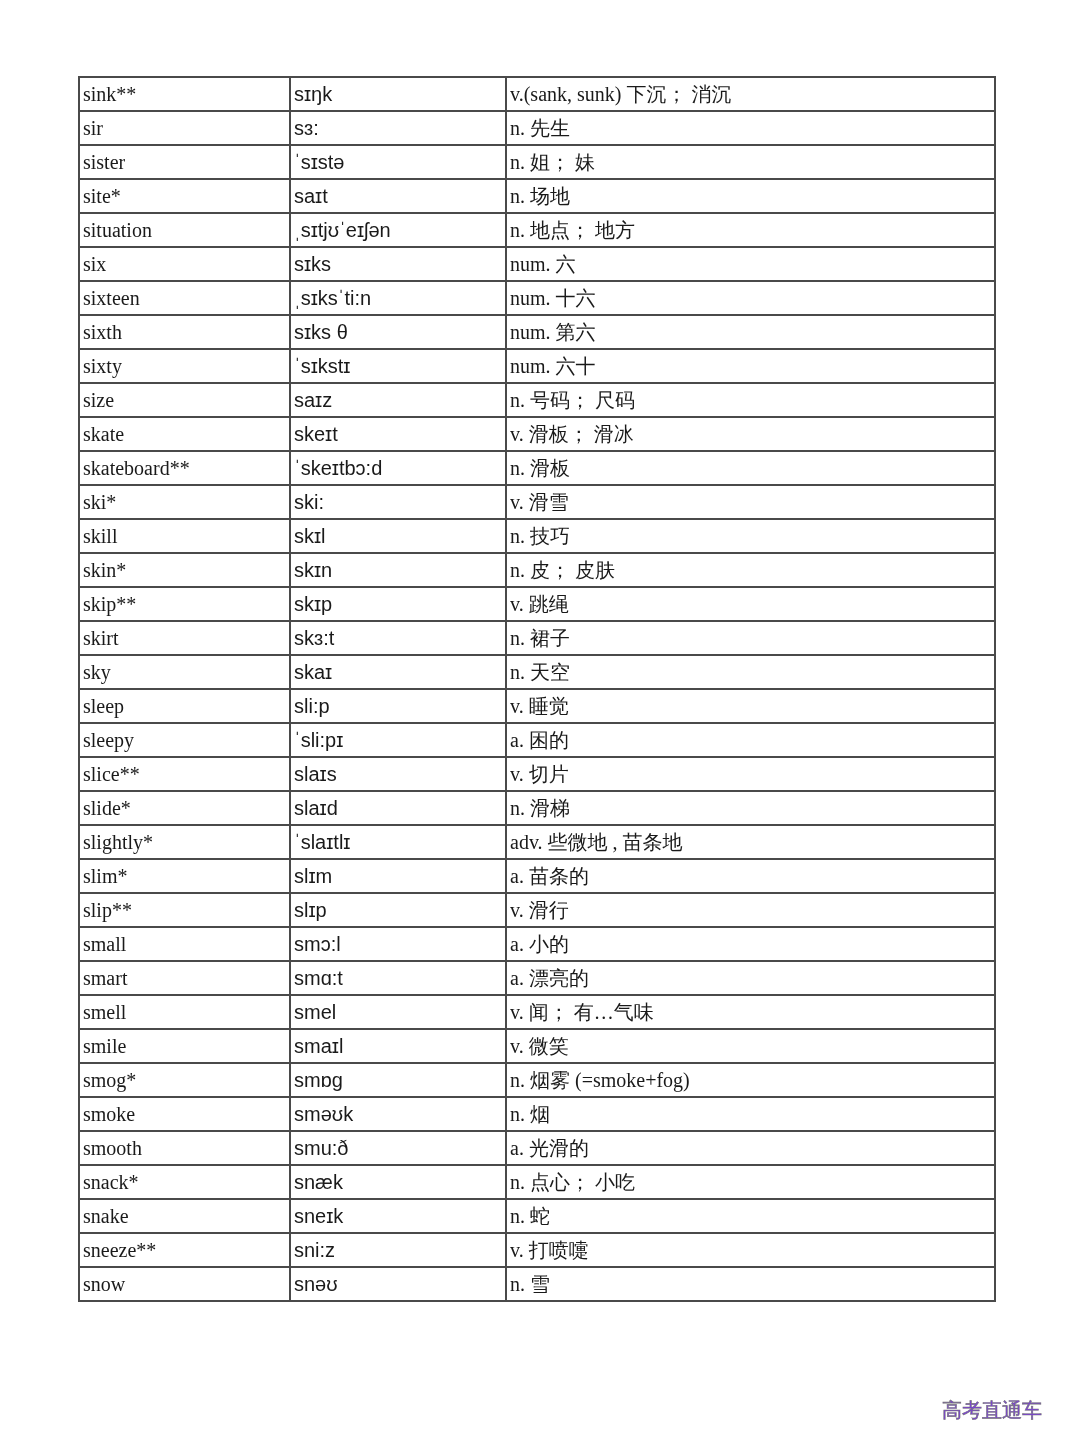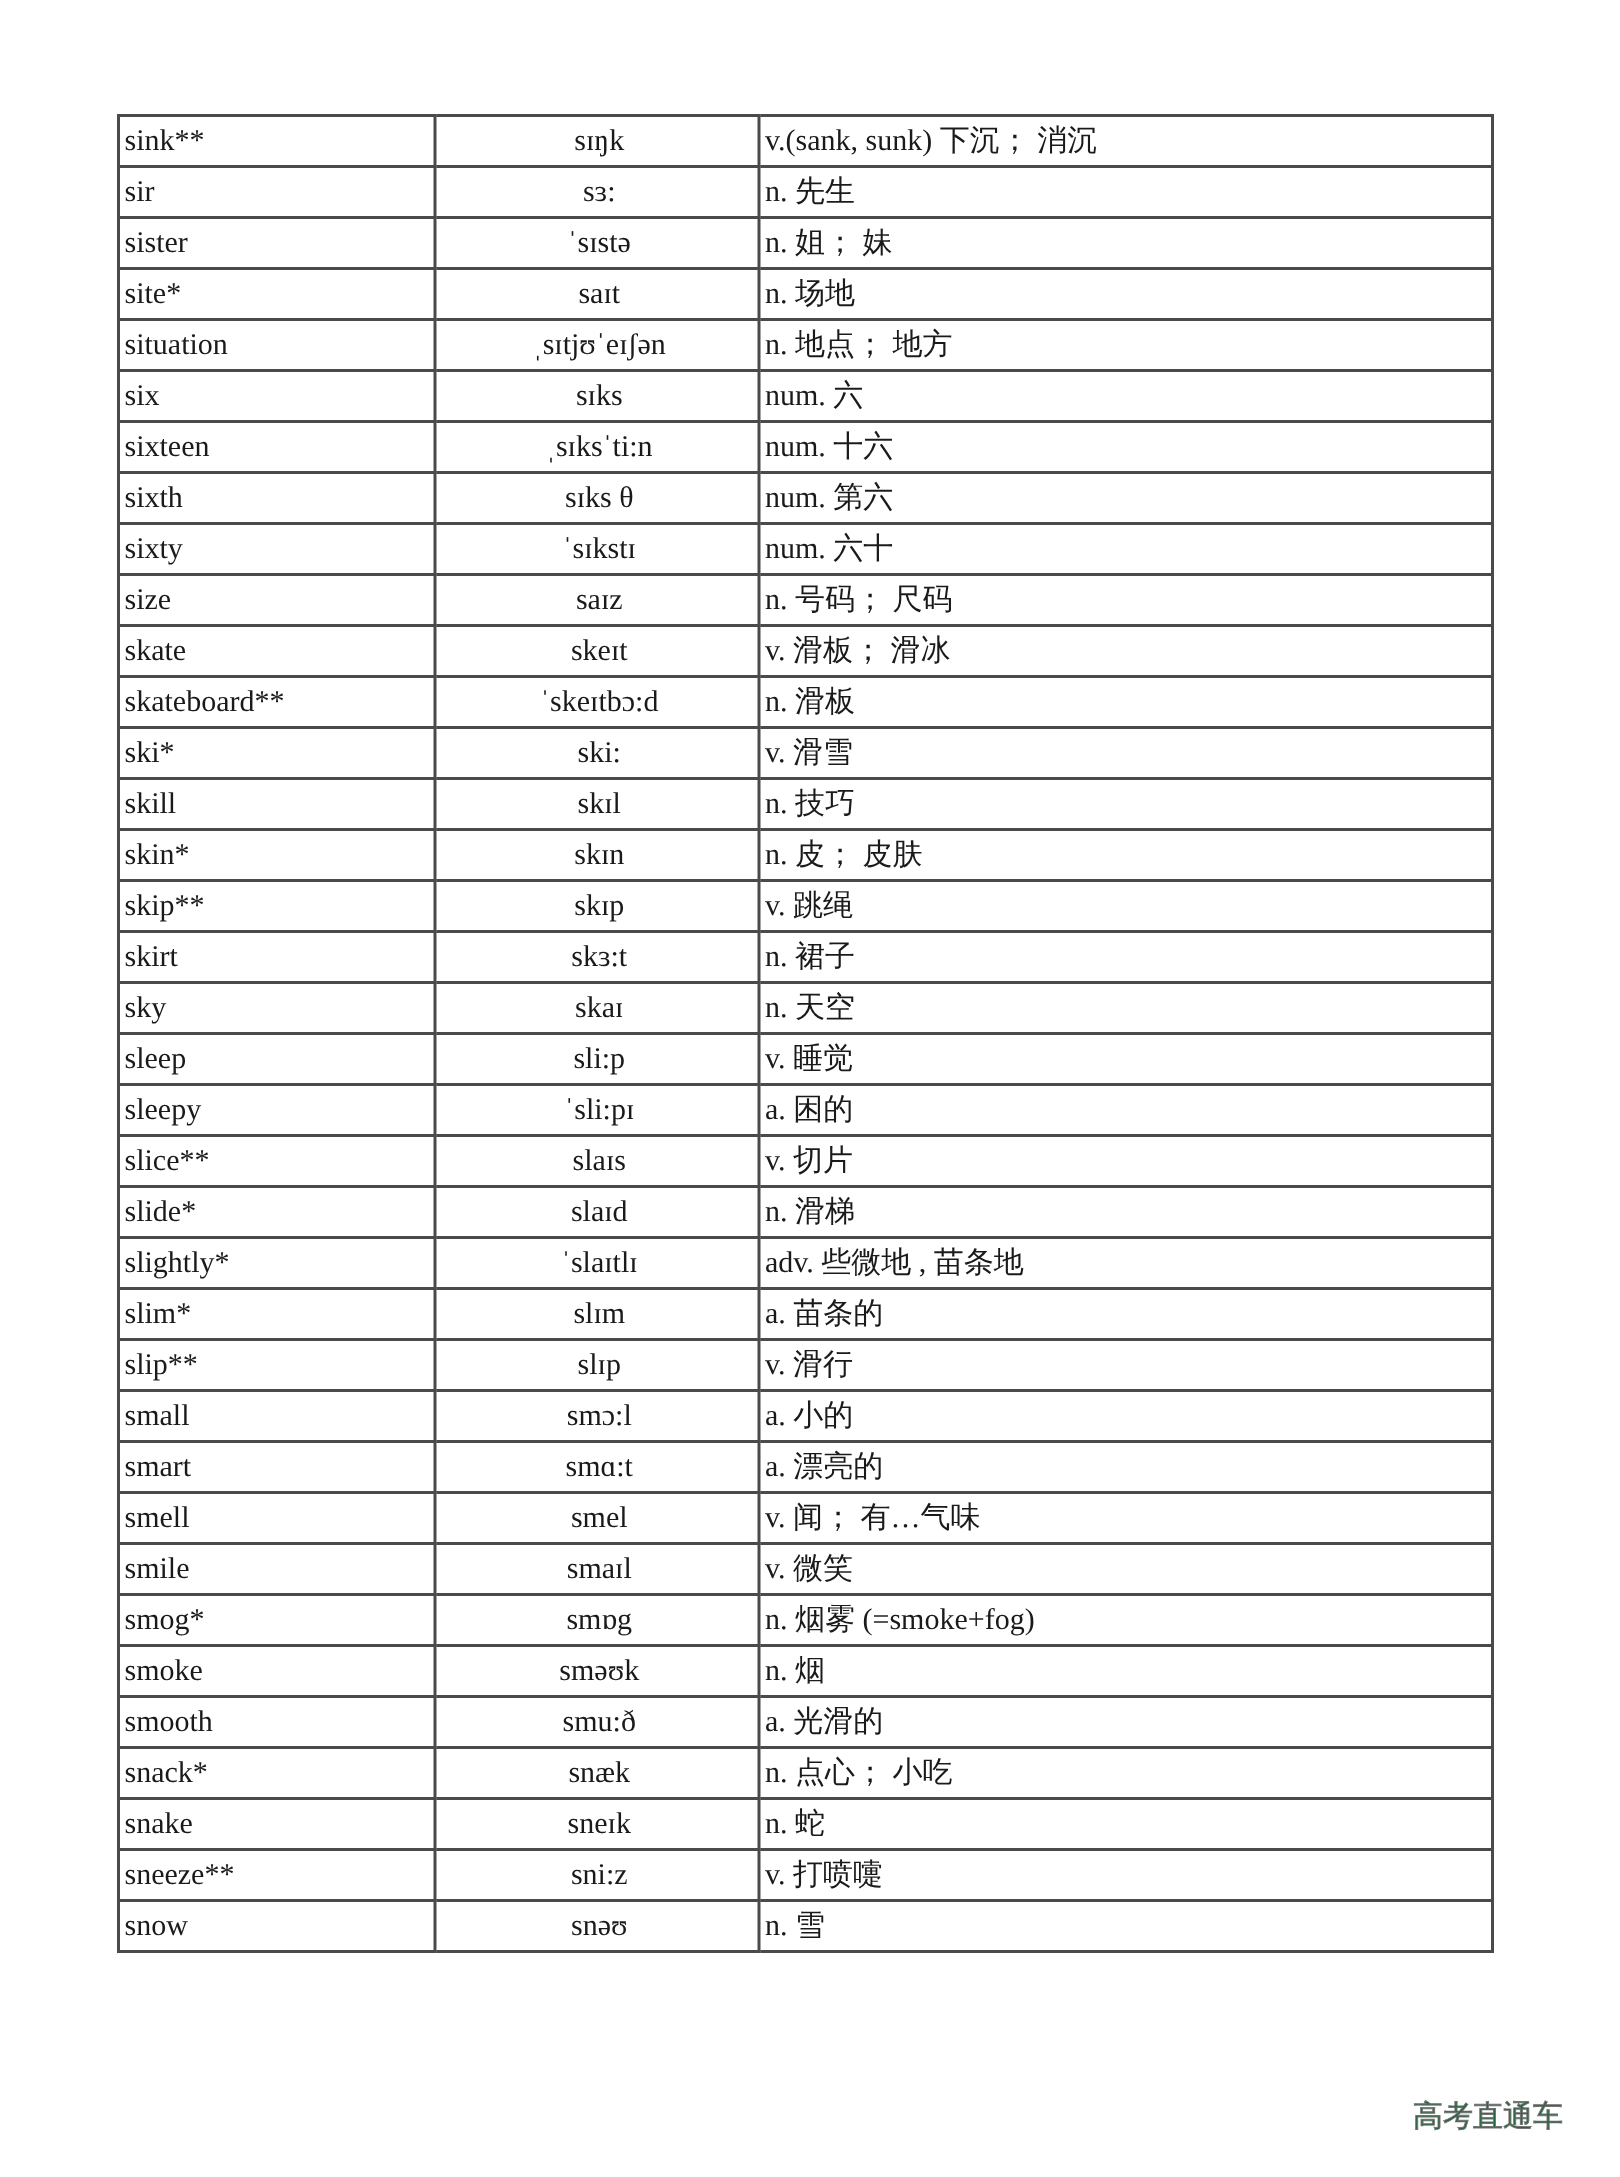--- a/index.html
+++ b/index.html
@@ -33,30 +33,29 @@
       overflow: hidden;
       vertical-align: middle;
     }
     .col-word { width: 211px; }
     .col-phon { width: 216px; }
     .col-mean { width: 489px; }
     .cell-mean {
       font-family: "Liberation Serif", "DejaVu Serif", serif;
     }
     .cell-phon {
-      font-family: Liberation Serif, serif;
-      text-align: center;
+      font-family: Liberation Sans, sans-serif;
     }
     .watermark {
       position: absolute;
       left: 942px;
       top: 1397px;
       font-family: "DejaVu Sans", sans-serif;
       font-size: 20px;
-      color: #14532d;
+      color: #6d28d9;
       -webkit-text-stroke: 0.6px #666;
       letter-spacing: 0px;
       opacity: 0.9;
     }
   </style>
 </head>
 <body>
 
 <table class="vocab-table">
   <colgroup>

